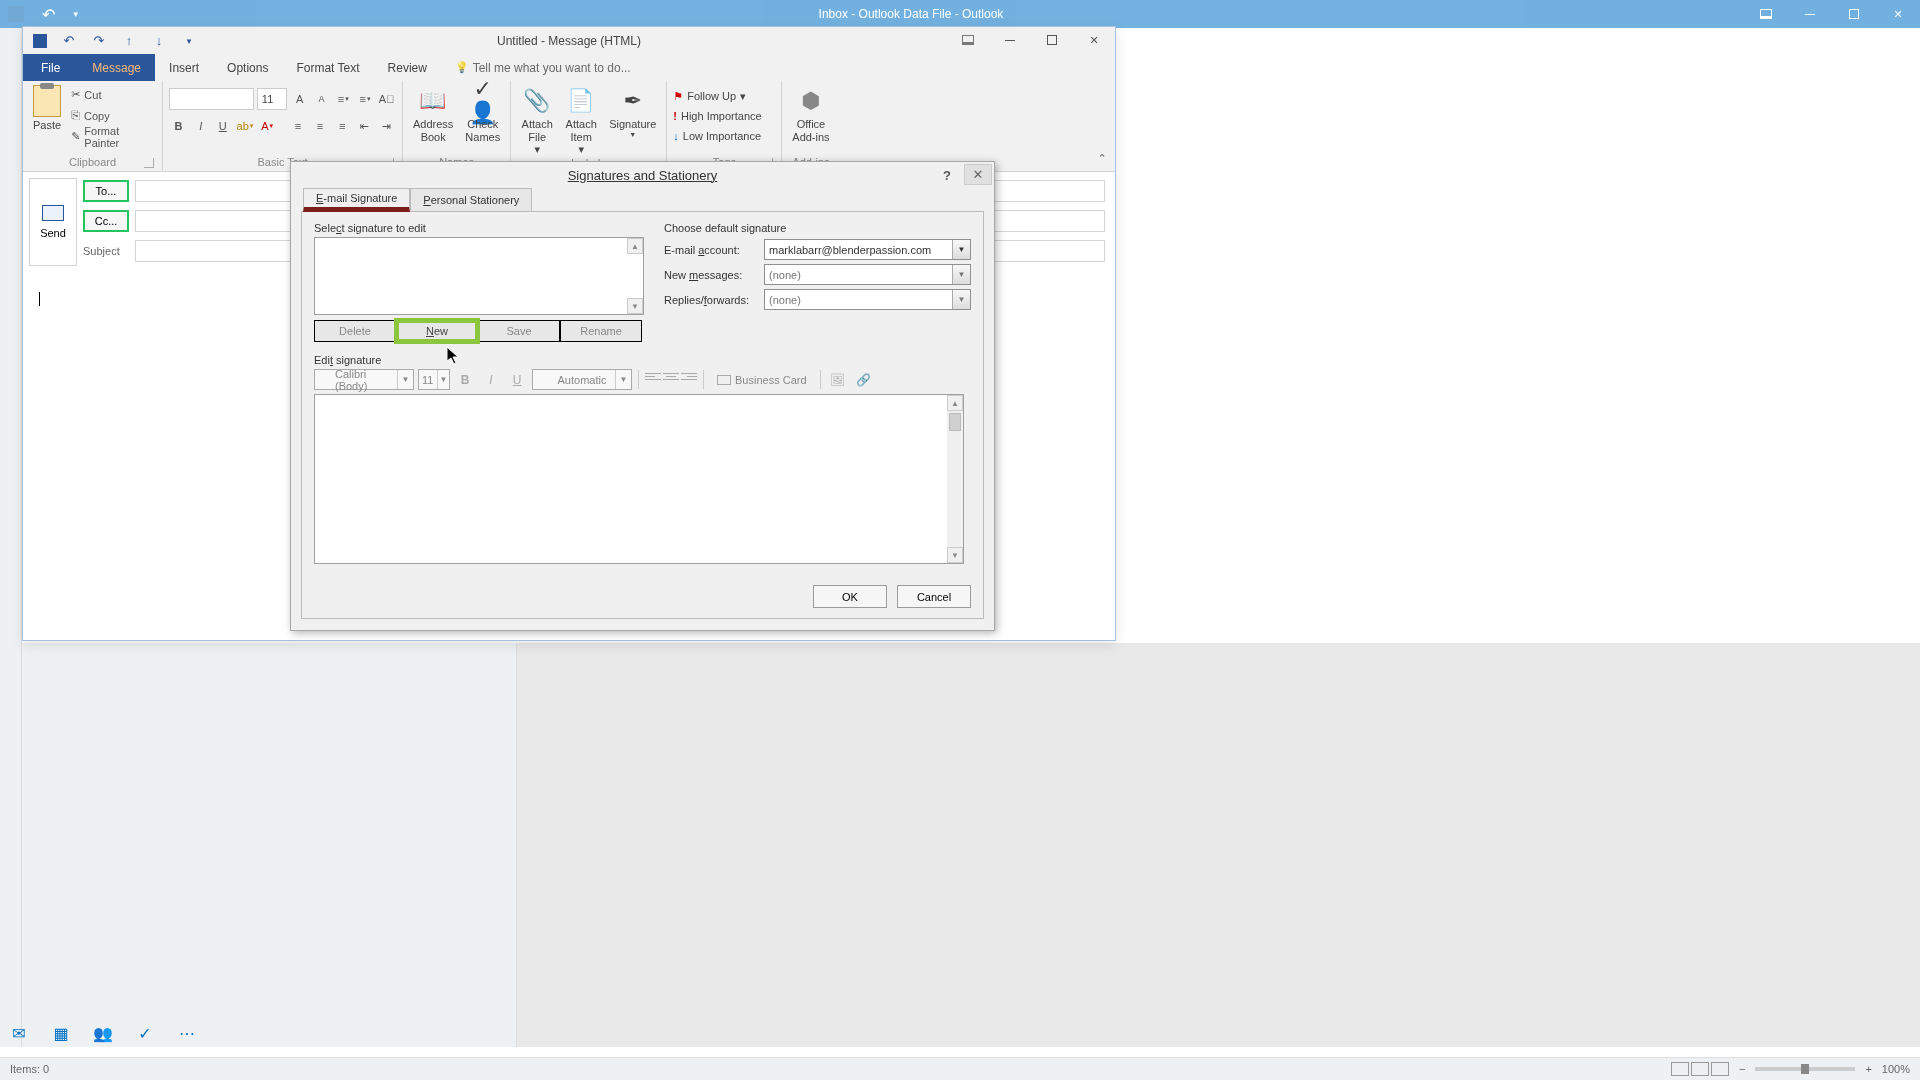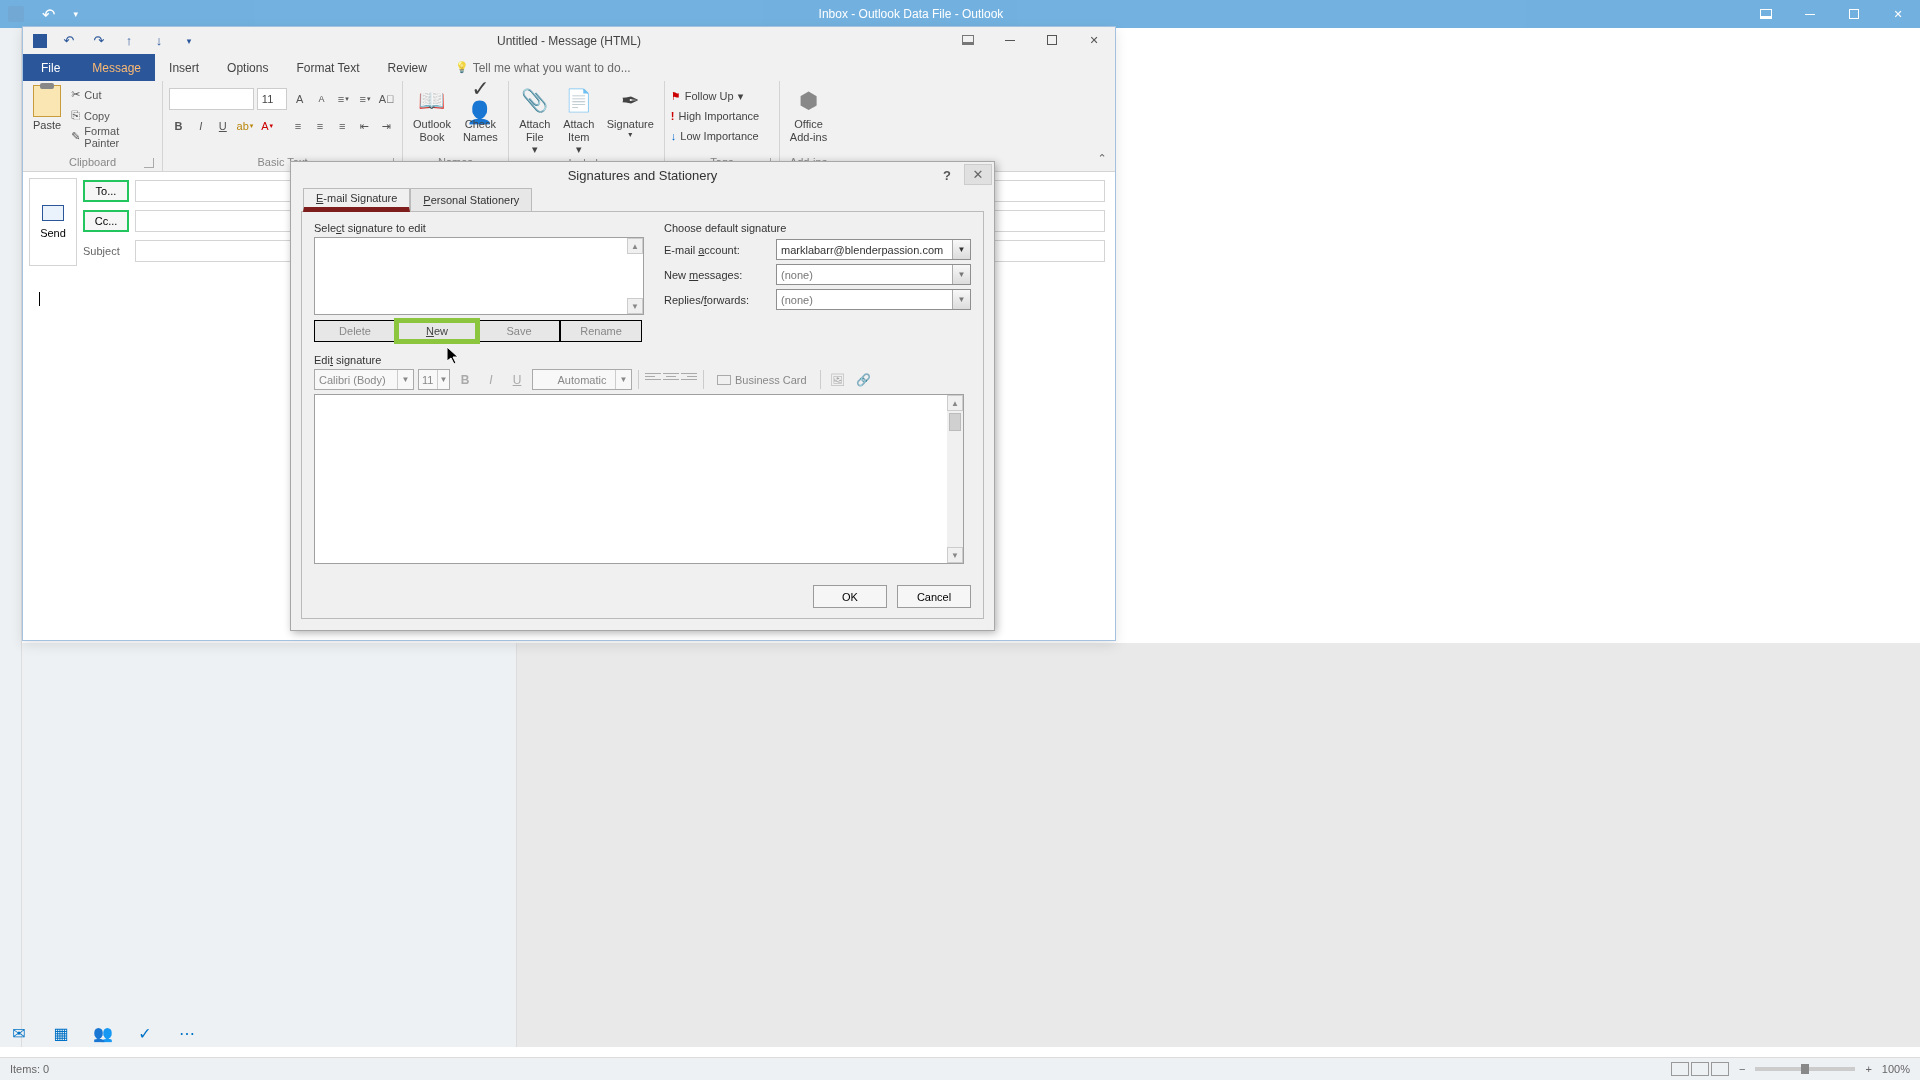--- a/index.html
+++ b/index.html
@@ -82,21 +82,21 @@
 .nav-icons { position:absolute; left:8px; bottom:36px; display:flex; gap:20px; }
 .nav-icons > div { width:22px; height:22px; display:flex; align-items:center; justify-content:center; color:#0072c6; font-size:16px; }
 
 .status-bar { position:absolute; left:0; bottom:0; width:100%; height:23px; background:#eef1f4; color:#666; font-size:11px; display:flex; align-items:center; justify-content:space-between; padding:0 10px; border-top:1px solid #dcdcdc; }
 .status-right { display:flex; align-items:center; gap:10px; }
 .zoom-slider { width:100px; height:4px; background:#ccc; position:relative; }
 .zoom-slider::before { content:""; position:absolute; left:50%; top:-3px; width:8px; height:10px; background:#888; transform:translateX(-50%); }
 
 
 .sig-dialog { position:absolute; left:290px; top:161px; width:705px; height:470px; background:#f0f0f0; border:1px solid #a7a7a7; box-shadow:2px 2px 8px rgba(0,0,0,0.3); font-size:11px; color:#333; }
-.sig-title { height:26px; display:flex; align-items:center; justify-content:center; font-size:13px; position:relative; }
+.sig-title { height:26px; display:flex; align-items:center; justify-content:center; font-size:13px; position:relative;text-decoration:underline; }
 .sig-title .help { position:absolute; right:34px; top:3px; width:26px; height:20px; display:flex;align-items:center;justify-content:center; font-weight:bold; color:#555; }
 .sig-title .close { position:absolute; right:2px; top:2px; width:28px; height:21px; background:#e0e0e0; display:flex;align-items:center;justify-content:center; color:#666; border:1px solid #ccc; }
 .sig-tabs { display:flex; height:23px; padding-left:12px; gap:0; }
 .sig-tabs > div { padding:0 12px; border:1px solid #bbb; border-bottom:none; background:#f0f0f0; display:flex; align-items:center; position:relative; }
 .sig-tabs > div.active { background:#f0f0f0; z-index:2; border-bottom:5px solid #7f1d1d; margin-bottom:-1px;}
 .sig-tabs > div:not(.active) { background:#e7e7e7; }
 .sig-body { border:1px solid #bbb; margin:0 10px 10px 10px; padding:10px 12px 12px 12px; background:#f0f0f0; height:calc(100% - 60px); position:relative; }
 
 .sig-cols { display:flex; gap:20px; }
 .sig-left { width:330px; }
@@ -105,29 +105,29 @@
 .sig-list { width:330px; height:78px; background:#fff; border:1px solid #a0a0a0; position:relative; }
 .sig-list-scroll-top, .sig-list-scroll-bot { position:absolute; right:0; width:16px; height:16px; background:#f0f0f0; border:1px solid #ccc; display:flex; align-items:center; justify-content:center; font-size:8px; color:#888; }
 .sig-list-scroll-top { top:0; } .sig-list-scroll-bot { bottom:0; }
 
 .sig-btns { display:flex; gap:0; margin-top:5px; }
 .sig-btns button { width:82px; height:22px; border:1px solid #000000; background:#e7e7e7; font-size:11px; color:#888; cursor:default; }
 .sig-btns button.new-highlighted { outline:5px solid #8cc63f; outline-offset:-3px; color:#444; position:relative; z-index:5; }
 .cursor-arrow { position:absolute; left:445px; top:349px; z-index:20; pointer-events:none; }
 
 .default-rows { display:flex; flex-direction:column; gap:4px; padding-top:2px; }
-.default-row { display:flex; align-items:center; gap:18px; }
+.default-row { display:flex; align-items:center; gap:6px; }
 .default-row label { width:94px; text-align:left; }
 .combo { flex:1; height:21px; border:1px solid #8f8f8f; background:#fff; display:flex; align-items:center; padding:0 4px; position:relative; font-size:11px; }
 .combo .cb-arrow { position:absolute; right:0; top:0; width:18px; height:100%; background:linear-gradient(#f8f8f8,#dcdcdc); border-left:1px solid #aaa; display:flex;align-items:center;justify-content:center; font-size:8px; }
 .combo.disabled { color:#777; }
 
 .edit-label { margin-top:12px; }
 .edit-toolbar { display:flex; gap:4px; align-items:center; margin-top:3px; }
-.et-font { width:100px; height:21px; border:1px solid #aaa; background:#f8f8f8; padding:0 4px; display:flex; align-items:center; font-size:11px; color:#888; position:relative; }
+.et-font { width:100px; height:21px; border:1px solid #aaa; background:#f8f8f8; padding:0 20px; display:flex; align-items:center; font-size:11px; color:#888; position:relative; }
 .et-font .cb-arrow { position:absolute; right:0; top:0; width:16px; height:100%; border-left:1px solid #ccc; display:flex;align-items:center;justify-content:center; font-size:8px; }
 .et-size { width:32px; height:21px; border:1px solid #aaa; background:#f8f8f8; padding:0 3px; display:flex; align-items:center; font-size:11px; color:#888; position:relative; }
 .et-size .cb-arrow { position:absolute; right:0; top:0; width:12px; height:100%; border-left:1px solid #ccc; display:flex;align-items:center;justify-content:center; font-size:8px; }
 .et-btn { width:22px; height:21px; display:flex; align-items:center; justify-content:center; color:#aaa; font-size:12px; border:1px solid transparent; }
 .et-btn.bold { font-weight:bold; }
 .et-btn.ital { font-style:italic; }
 .et-btn.und { text-decoration:underline; }
 .et-auto { width:100px; height:21px; border:1px solid #aaa; background:#f8f8f8; display:flex; align-items:center; justify-content:center; font-size:11px; color:#888; position:relative; }
 .et-auto .cb-arrow { position:absolute; right:0; top:0; width:16px; height:100%; border-left:1px solid #ccc; display:flex;align-items:center;justify-content:center; font-size:8px; }
 .et-sep { width:1px; height:19px; background:#ccc; margin:0 2px; }
@@ -294,21 +294,21 @@
           <div class="tb-btn">⇥</div>
         </div>
       </div>
       <div class="group-label"><span>Basic Text</span><div class="dlauncher"></div></div>
     </div>
 
     <div class="ribbon-group names-group">
       <div class="group-body">
         <div class="large-btn">
             <div class="big-icon">📖</div>
-            <span>Outlook</span>
+            <span>Address</span>
             <span>Book</span>
           </div>
         <div class="large-btn">
             <div class="big-icon">✓👤</div>
             <span>Check</span>
             <span>Names</span>
           </div>
       </div>
       <div class="group-label">Names</div>
     </div>

